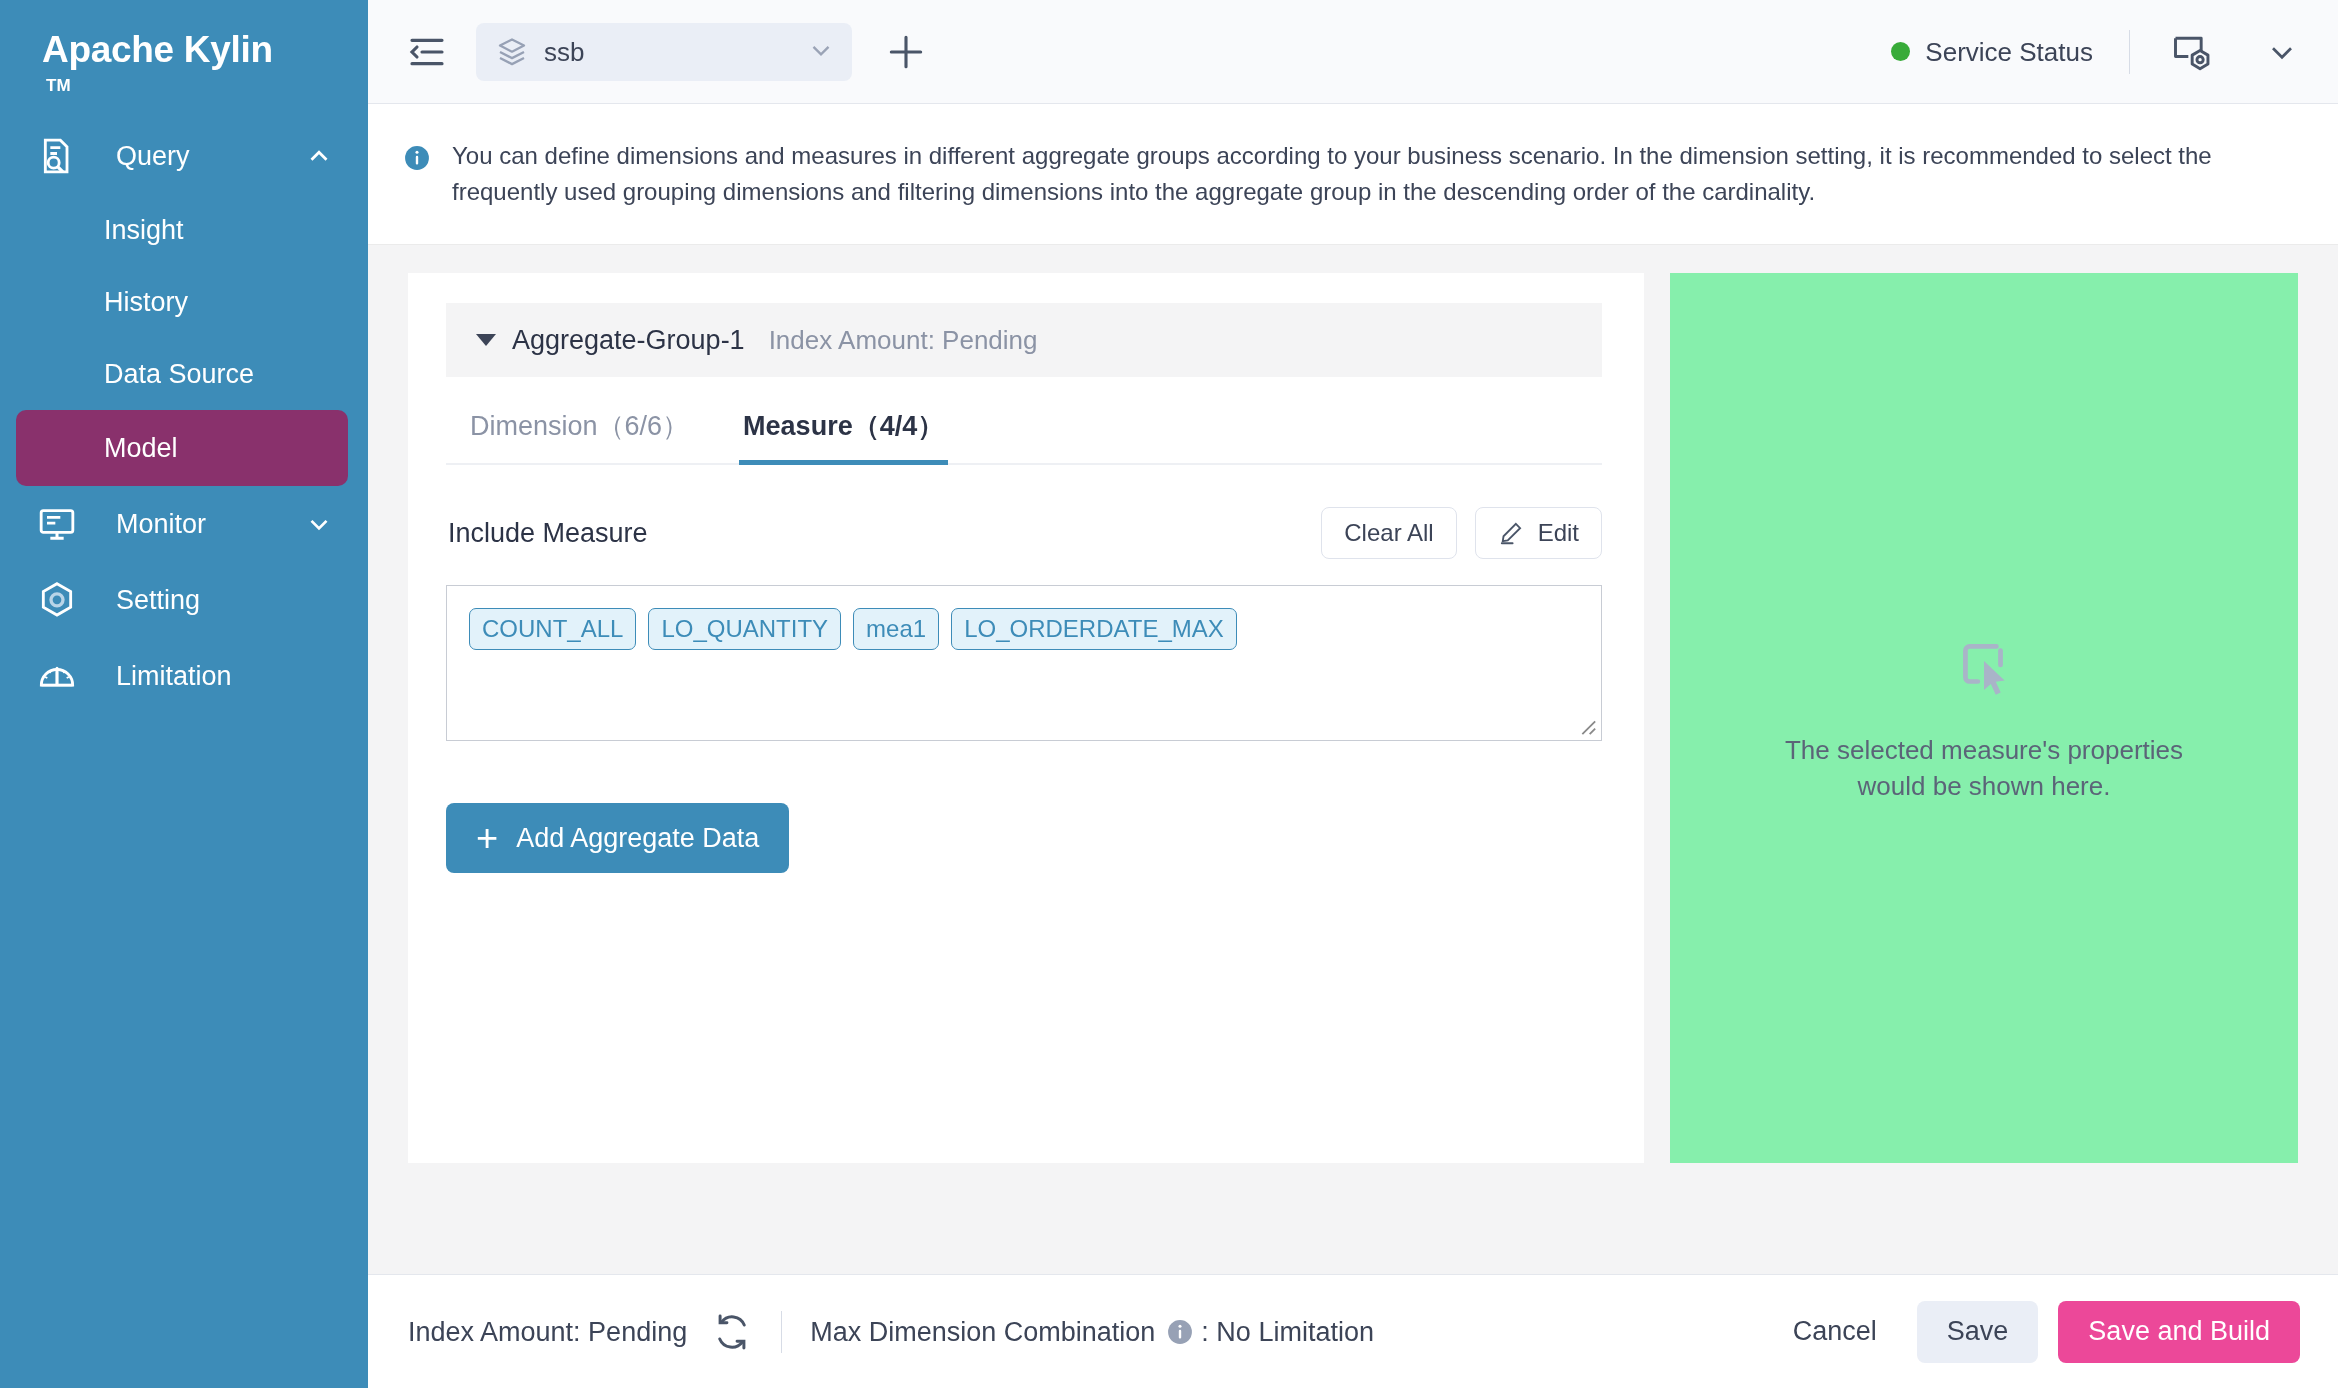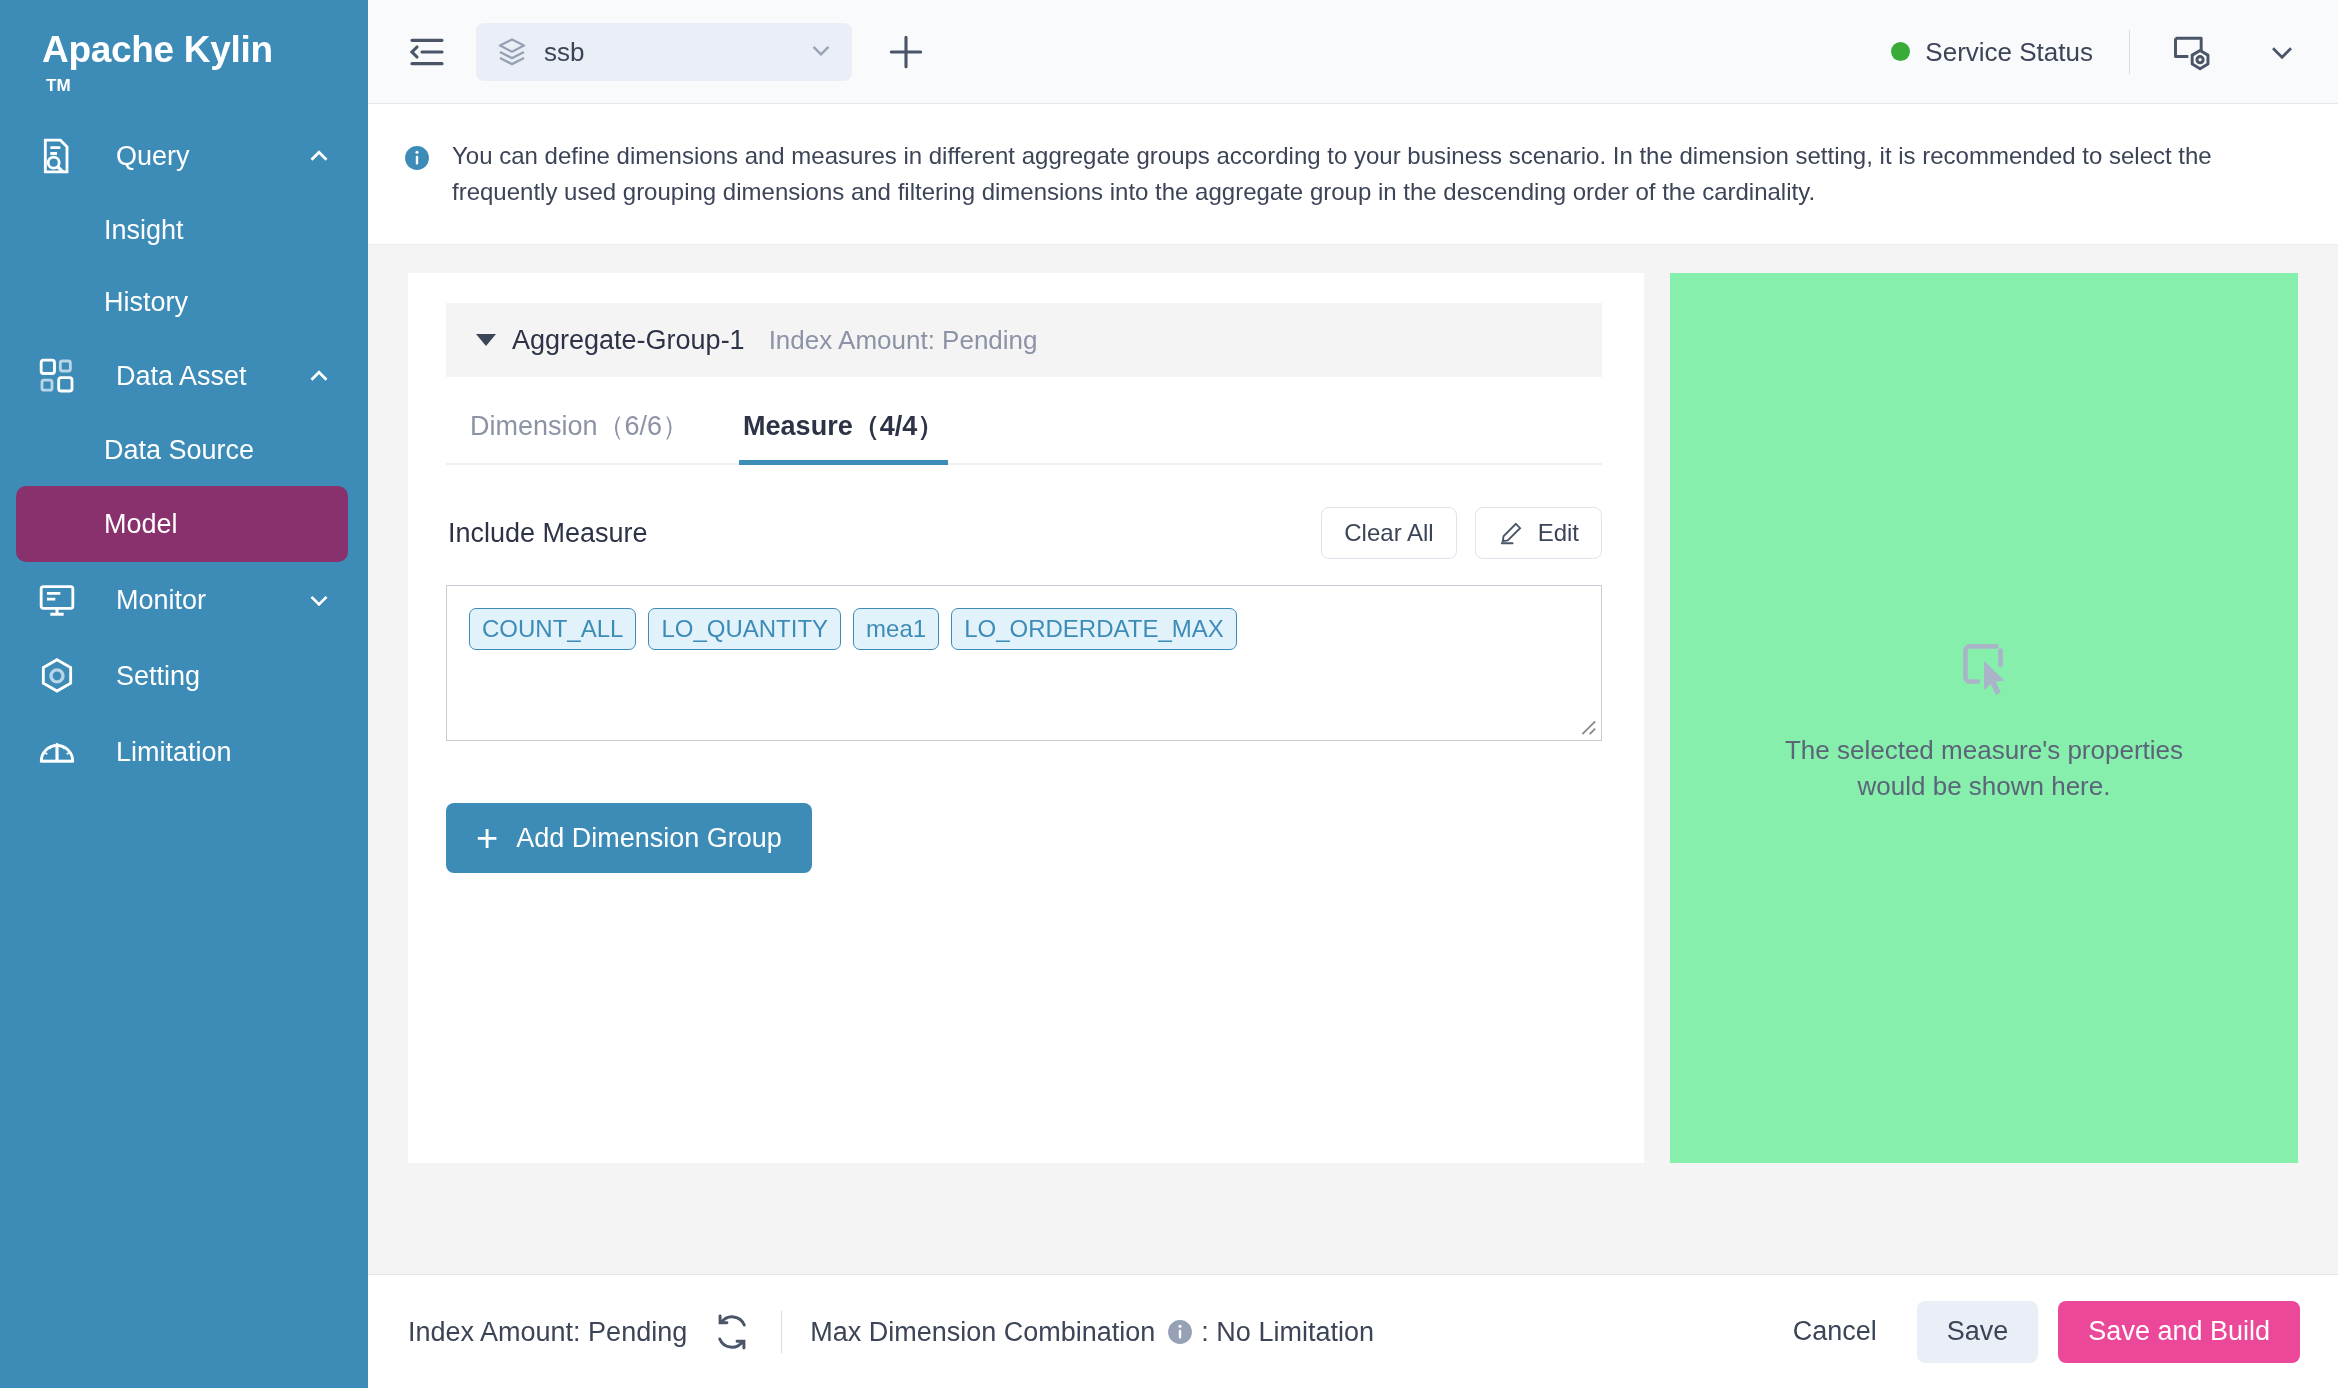--- a/index.html
+++ b/index.html
@@ -274,36 +274,20 @@
       </div>
 
       <div class="nav-sub">
         <span class="nav-sub-label">Insight</span>
       </div>
 
       <div class="nav-sub">
         <span class="nav-sub-label">History</span>
       </div>
 
-      <div class="nav-group-head">
-        <span class="nav-ico">
-          <svg width="40" height="40" viewBox="0 0 24 24" fill="none" stroke="#fff" stroke-width="1.7">
-            <rect x="2.5" y="2.5" width="8" height="8" rx="1.5"></rect>
-            <rect x="14" y="3" width="6" height="6" rx="1.2" stroke="#b9d5e8"></rect>
-            <rect x="3" y="14.5" width="6" height="6" rx="1.2" stroke="#b9d5e8"></rect>
-            <rect x="13" y="13" width="8" height="8" rx="1.5"></rect>
-          </svg>
-        </span>
-        <span class="nav-label">Data Asset</span>
-        <span class="chev">
-          <svg width="30" height="30" viewBox="0 0 24 24" fill="none" stroke="#fff" stroke-width="2.2">
-              <path d="M6 15l6-6 6 6"></path>
-            </svg>
-        </span>
-      </div>
 
       <div class="nav-sub">
         <span class="nav-sub-label">Data Source</span>
       </div>
 
       <div class="nav-sub active">
         <span class="nav-sub-label">Model</span>
       </div>
 
       <div class="nav-group-head">
@@ -452,21 +436,21 @@
           </div>
           <span class="resize-handle">
             <svg width="22" height="22" viewBox="0 0 12 12" stroke="#8a8a8a" stroke-width="1">
                 <path d="M11 4L4 11M11 8L8 11"></path>
               </svg>
           </span>
         </div>
 
         <button class="add-btn">
           <span class="plus">+</span>
-          <span>Add Dimension Group</span>
+          <span>Add Aggregate Data</span>
         </button>
 
       </div>
 
       <div class="card-right">
         <span class="empty-ico">
           <svg width="66" height="66" viewBox="0 0 32 32" fill="none" stroke="#a9b4c8" stroke-width="2.3" stroke-linecap="round" stroke-linejoin="round">
             <path d="M22 7H9a2 2 0 0 0-2 2v13a2 2 0 0 0 2 2h4"></path>
             <path d="M24 9v7"></path>
             <path d="M16 14l10 9.5-4.3.6 2.4 5.2-2.4 1.1-2.4-5.2-3.3 2.9z" fill="#a9b4c8" stroke="none"></path>

